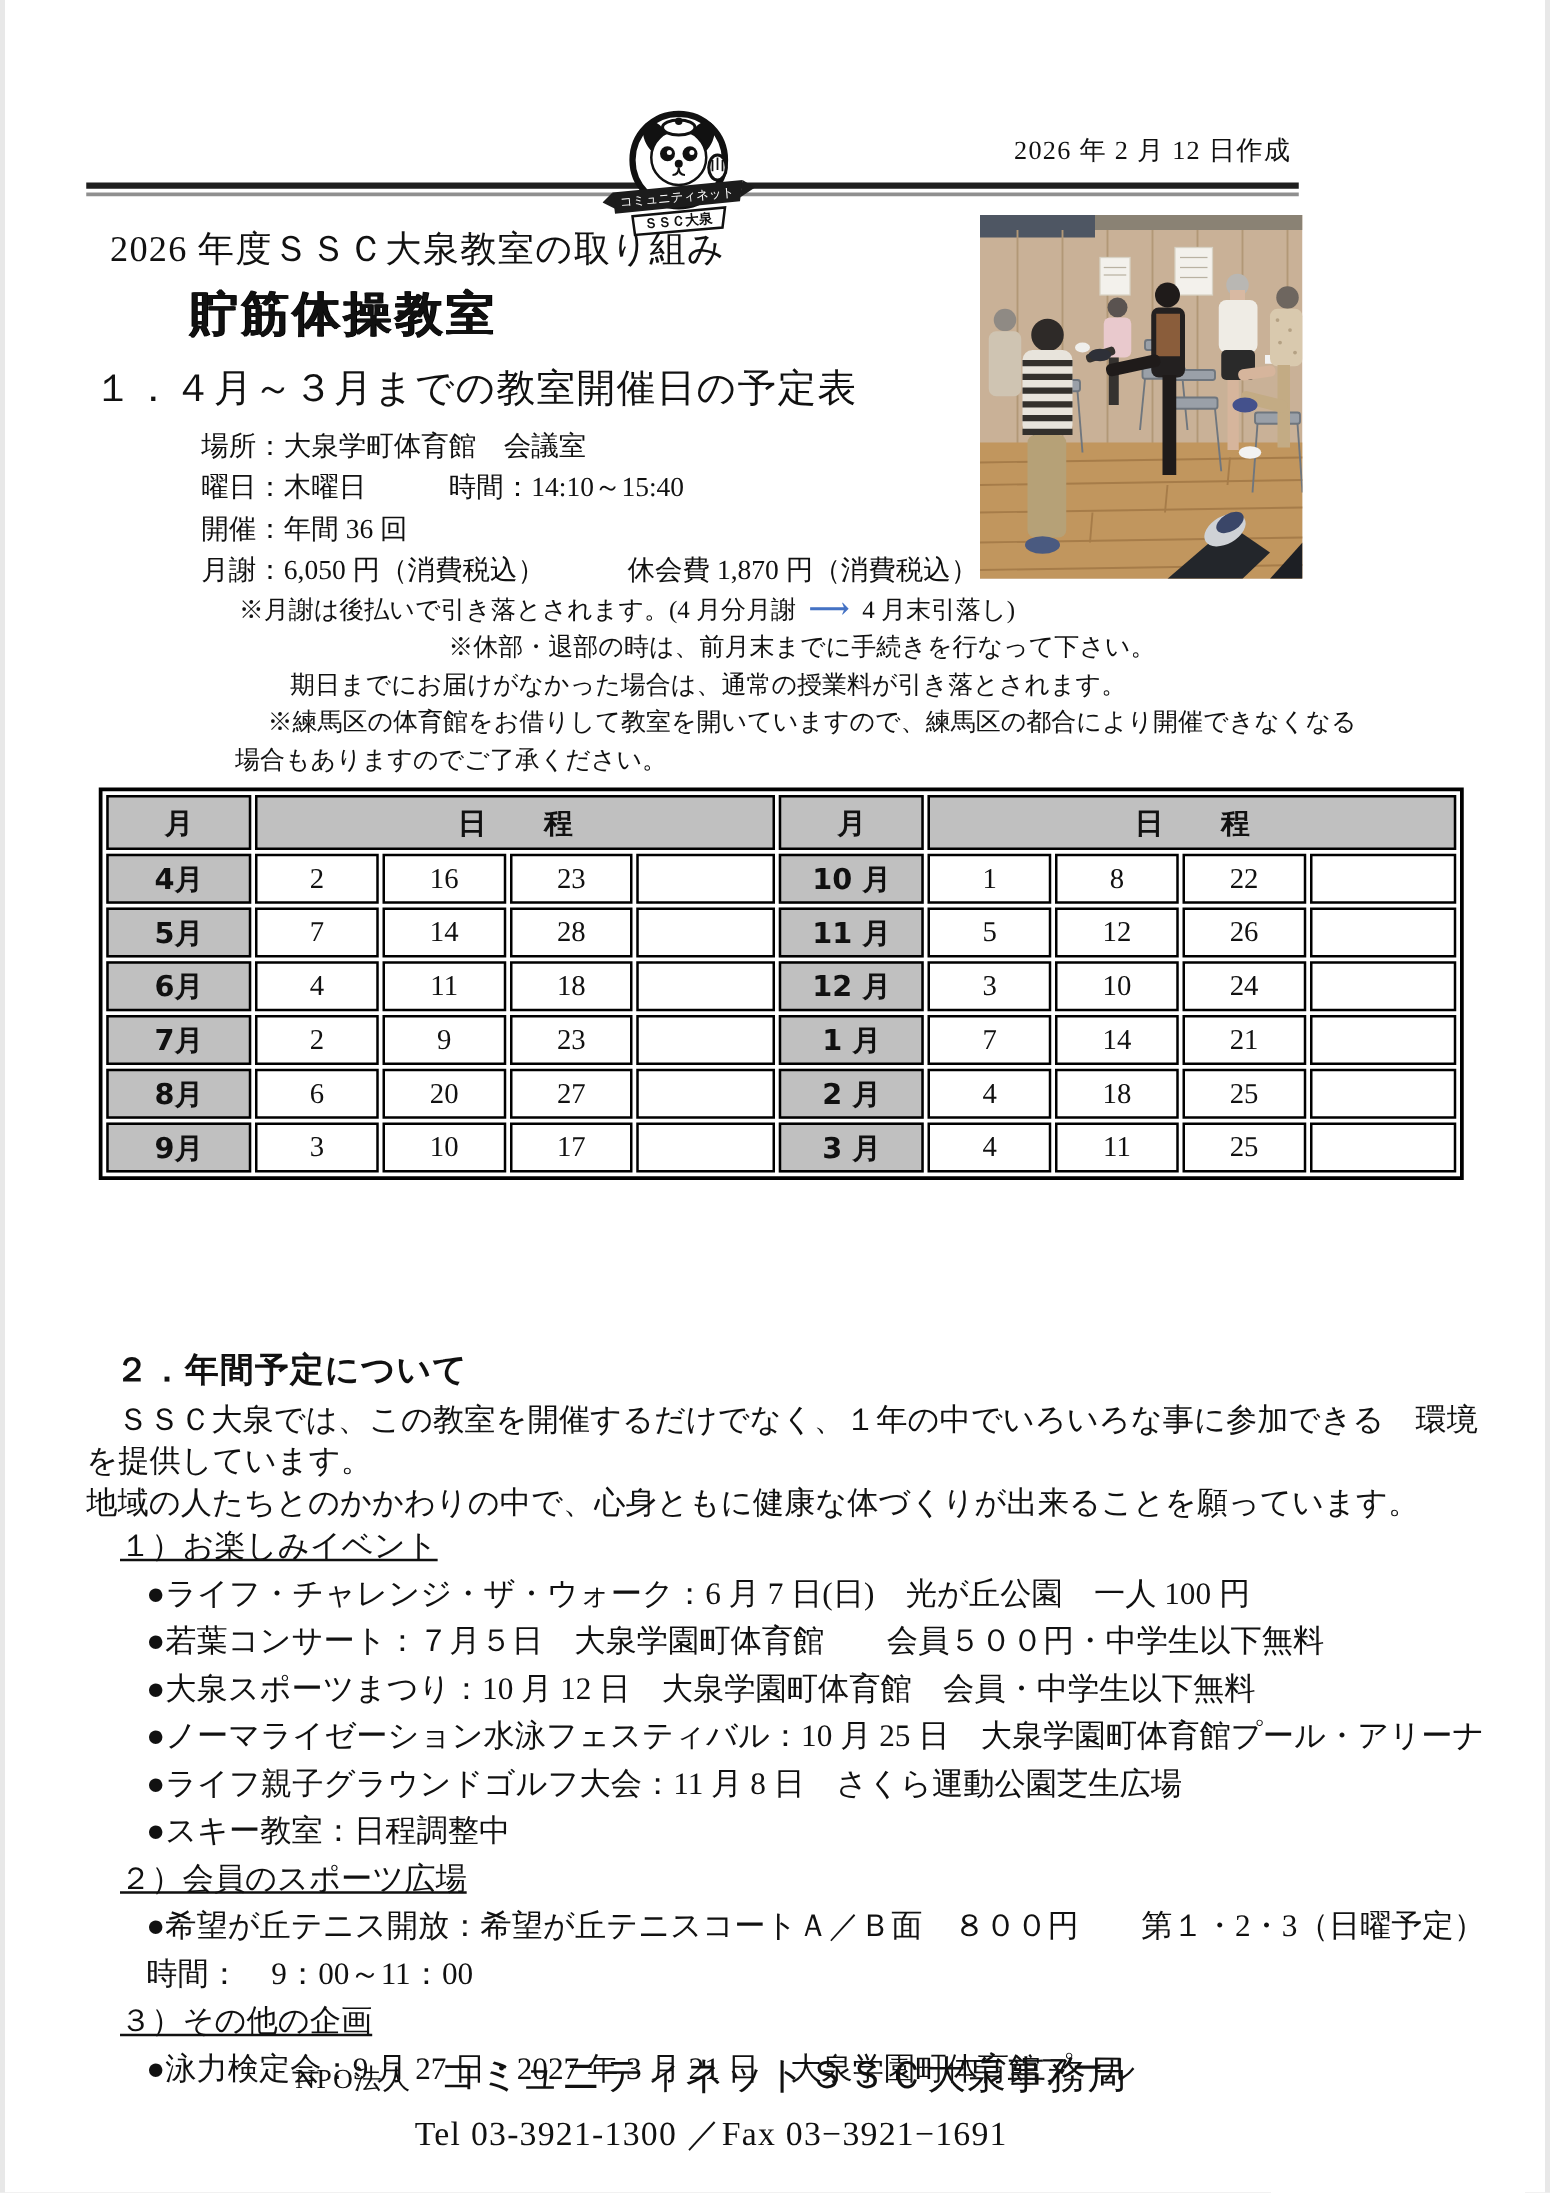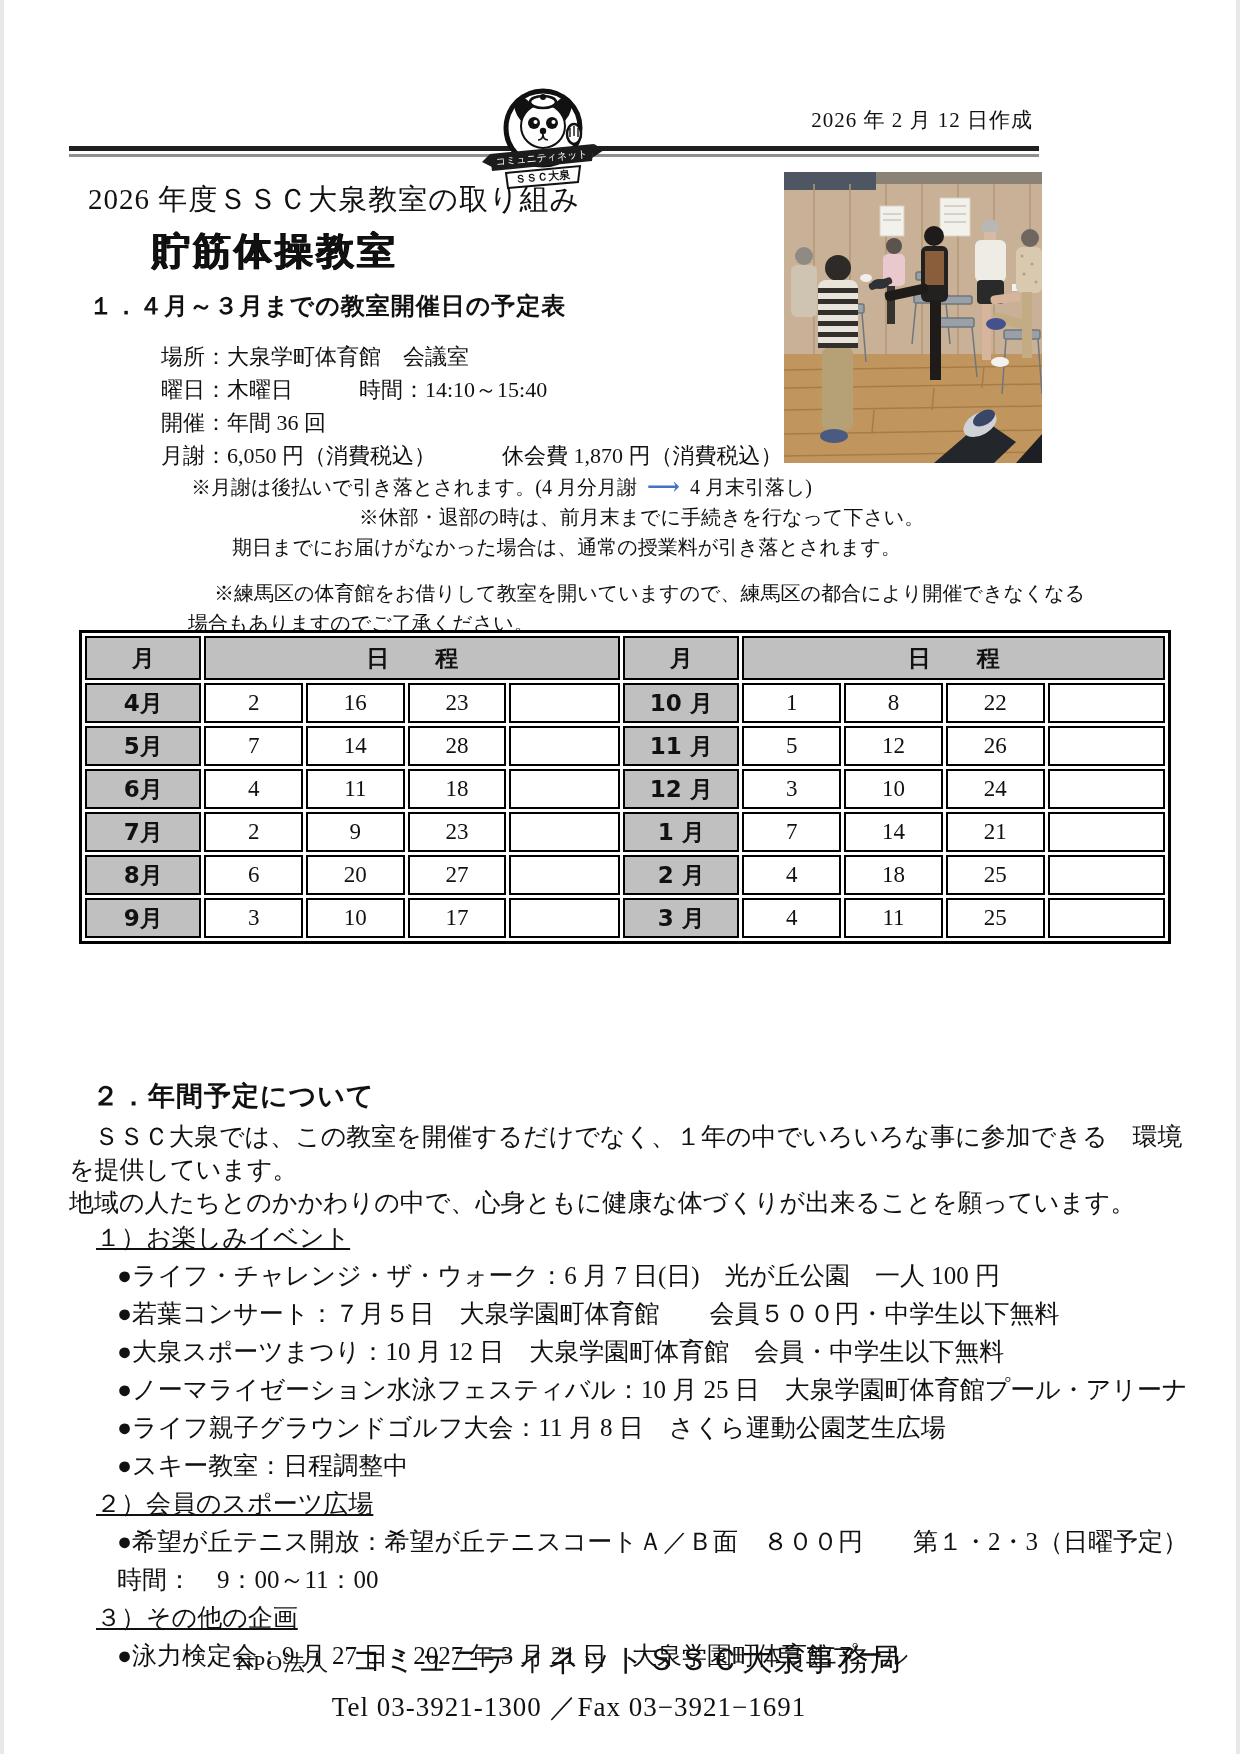--- a/index.html
+++ b/index.html
@@ -15,30 +15,30 @@
   .abs{position:absolute;}
   
   .created-date{top:106px;right:203px;font-size:21px;letter-spacing:1px;}
   .head-rule{top:146px;left:65px;width:970px;height:3px;background:#fff;
     border-top:5px solid #1f1f1f;border-bottom:3px solid #8f8f8f;}
   .logo-wrap{top:84px;left:478px;width:122px;height:110px;}
   .page-title{top:180px;left:84px;font-size:29px;letter-spacing:1px;}
   .class-title{top:226px;left:148px;font-size:38px;font-weight:bold;
     font-family:"DejaVu Sans","Liberation Sans",sans-serif;letter-spacing:3px;
     text-shadow:0.7px 0 #000,-0.7px 0 #000;}
-  .sec1-heading{top:290px;left:85px;font-size:24px;font-weight:700;letter-spacing:1px;}
+  .sec1-heading{top:290px;left:71px;font-size:31px;font-weight:400;letter-spacing:1px;}
   
   .info{top:340px;left:65px;width:1060px;}
   .info div{line-height:33px;font-size:22px;}
   .info .detail{margin-left:92px;}
   .info .note{font-size:20px;line-height:30px;}
   .n1{margin-left:122px;}
   .n2{margin-left:85px;text-align:center;}
   .n2b{margin-left:163px;}
-  .n3{margin-left:145px;margin-top:16px;}
+  .n3{margin-left:145px;}
   .n3b{margin-left:119px;}
   .arrow{color:#4472c4;font-weight:bold;font-size:23px;margin:0 10px;}
   
   .photo{top:172px;left:780px;width:258px;height:291px;}
   .photo svg{display:block;width:100%;height:100%;}
   
   .sched-wrap{top:630px;left:75px;width:1092px;}
   table.sched{width:100%;border-collapse:separate;border-spacing:3px;
     background:#fff;border:3px solid #000;table-layout:fixed;}
   table.sched td{border:2px solid #000;text-align:center;vertical-align:middle;

